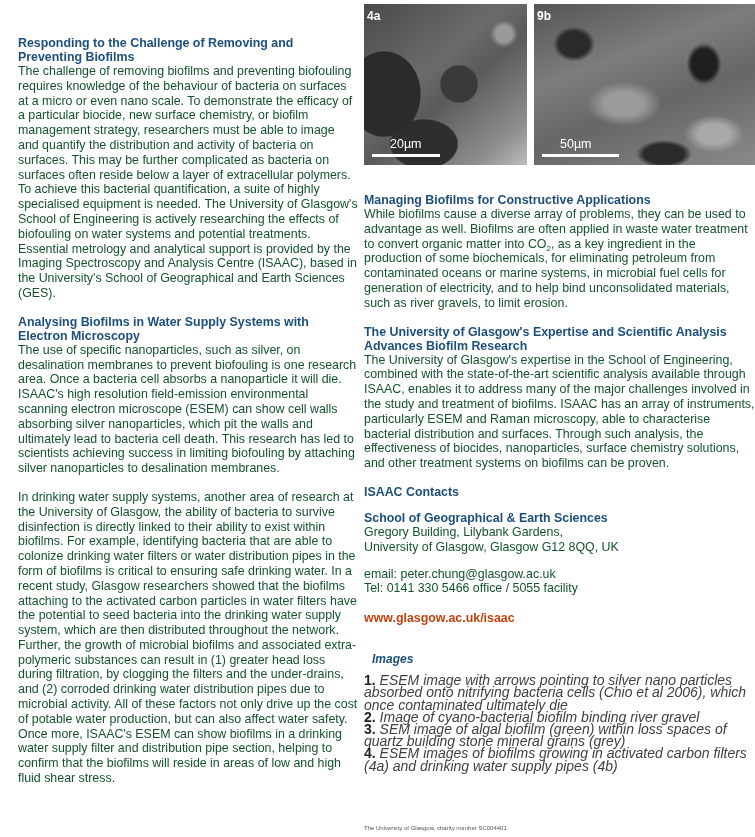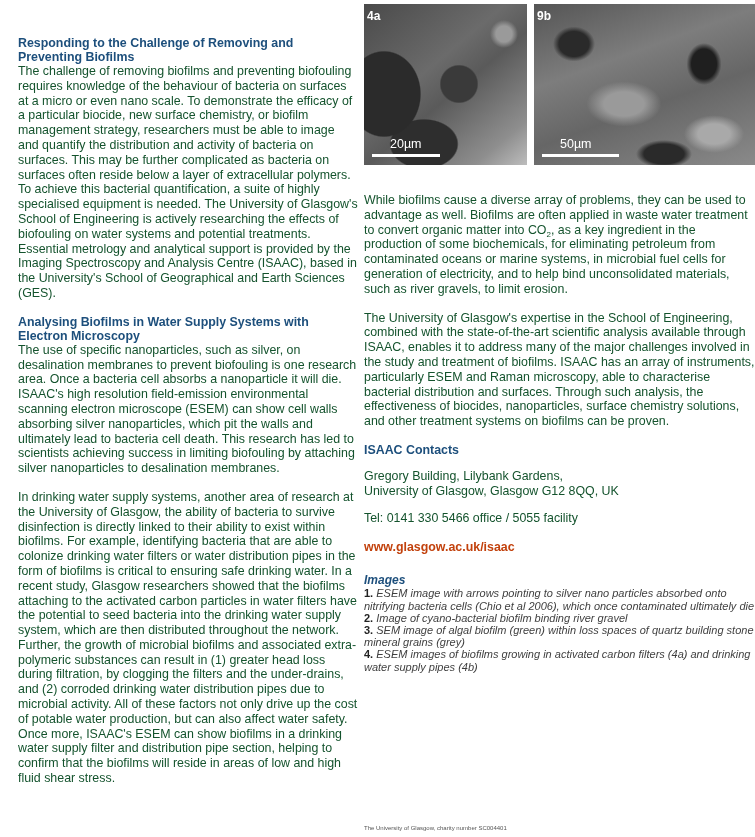--- a/index.html
+++ b/index.html
@@ -28,22 +28,22 @@
       radial-gradient(ellipse 40px 20px at 130px 150px, #2a2a2a 50%, transparent 70%),
       radial-gradient(ellipse 50px 30px at 90px 100px, #9a9a9a 40%, transparent 75%),
       radial-gradient(ellipse 40px 25px at 180px 130px, #a9a9a9 40%, transparent 75%),
       linear-gradient(160deg, #555 0%, #7d7d7d 35%, #666 60%, #8a8a8a 100%); }
   .img-label { position: absolute; top: 5px; left: 3px; color: #ffffff; font-size: 12px; font-weight: bold; }
   .scale-text { position: absolute; left: 26px; bottom: 14px; color: #ffffff; font-size: 12.5px; }
   .scale-bar { position: absolute; left: 8px; bottom: 8px; height: 3px; background: #ffffff; }
   .sem-a .scale-bar { width: 68px; }
   .sem-b .scale-bar { width: 77px; }
   .link { font-size: 12.4px; font-weight: bold; color: #c2410c; text-decoration: none; }
-  .images-head { font-size: 12px; font-weight: bold; font-style: italic; color: #1d4f7c; margin: 0; line-height: 14px; }
-  .cap { margin: 0; font-size: 11px; line-height: 12.2px; font-style: italic; color: #3f3f3f; }
+  .images-head { font-size: 12px; font-weight: bold; font-style: italic; color: #1d4f7c; margin: 8px; line-height: 14px; }
+  .cap { margin: 0; font-size: 14px; line-height: 12.2px; font-style: italic; color: #3f3f3f; }
   .cap b { font-style: normal; color: #222; }
   .footer { position: absolute; left: 364px; top: 825px; font-size: 6px; color: #555; }
   sub { font-size: 8px; line-height: 0; }
 </style>
 </head>
 <body>
 
 <div class="col col-left">
   <h2>Responding to the Challenge of Removing and Preventing Biofilms</h2>
   <p>The challenge of removing biofilms and preventing biofouling requires knowledge of the behaviour of bacteria on surfaces at a micro or even nano scale. To demonstrate the efficacy of a particular biocide, new surface chemistry, or biofilm management strategy, researchers must be able to image and quantify the distribution and activity of bacteria on surfaces. This may be further complicated as bacteria on surfaces often reside below a layer of extracellular polymers. To achieve this bacterial quantification, a suite of highly specialised equipment is needed. The University of Glasgow's School of Engineering is actively researching the effects of biofouling on water systems and potential treatments. Essential metrology and analytical support is provided by the Imaging Spectroscopy and Analysis Centre (ISAAC), based in the University's School of Geographical and Earth Sciences (GES).</p>
@@ -61,29 +61,33 @@
     <div class="scale-bar"></div>
   </div>
   <div class="sem sem-b">
     <span class="img-label">9b</span>
     <span class="scale-text">50µm</span>
     <div class="scale-bar"></div>
   </div>
 </div>
 
 <div class="col col-right">
+  <h2>Managing Biofilms for Constructive Applications</h2>
   <p><span>While biofilms cause a diverse array of problems, they can be used to advantage as well. Biofilms are often applied in waste water treatment to convert organic matter into CO</span><sub>2</sub><span>, as a key ingredient in the production of some biochemicals, for eliminating petroleum from contaminated oceans or marine systems, in microbial fuel cells for generation of electricity, and to help bind unconsolidated materials, such as river gravels, to limit erosion.</span></p>
   <div class="gap"></div>
+  <h2>The University of Glasgow's Expertise and Scientific Analysis Advances Biofilm Research</h2>
   <p>The University of Glasgow's expertise in the School of Engineering, combined with the state-of-the-art scientific analysis available through ISAAC, enables it to address many of the major challenges involved in the study and treatment of biofilms. ISAAC has an array of instruments, particularly ESEM and Raman microscopy, able to characterise bacterial distribution and surfaces. Through such analysis, the effectiveness of biocides, nanoparticles, surface chemistry solutions, and other treatment systems on biofilms can be proven.</p>
   <div class="gap"></div>
   <h2>ISAAC Contacts</h2>
   <div class="gap-s"></div>
+  <h2>School of Geographical &amp; Earth Sciences</h2>
   <p>Gregory Building, Lilybank Gardens,</p>
   <p>University of Glasgow, Glasgow G12 8QQ, UK</p>
   <div class="gap-s"></div>
+  <p>email: peter.chung@glasgow.ac.uk</p>
   <p>Tel: 0141 330 5466 office / 5055 facility</p>
   <div class="gap-s"></div>
   <a class="link">www.glasgow.ac.uk/isaac</a>
   <div class="gap-s"></div>
   <div style="height:6px"></div>
   <h3 class="images-head">Images</h3>
   <p class="cap"><b>1.</b> <span>ESEM image with arrows pointing to silver nano particles absorbed onto nitrifying bacteria cells (Chio et al 2006), which once contaminated ultimately die</span></p>
   <p class="cap"><b>2.</b> <span>Image of cyano-bacterial biofilm binding river gravel</span></p>
   <p class="cap"><b>3.</b> <span>SEM image of algal biofilm (green) within loss spaces of quartz building stone mineral grains (grey)</span></p>
   <p class="cap"><b>4.</b> <span>ESEM images of biofilms growing in activated carbon filters (4a) and drinking water supply pipes (4b)</span></p>

